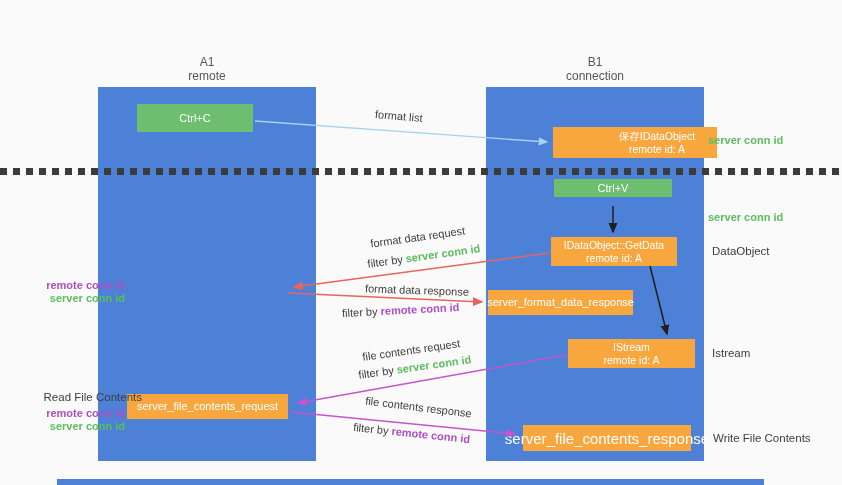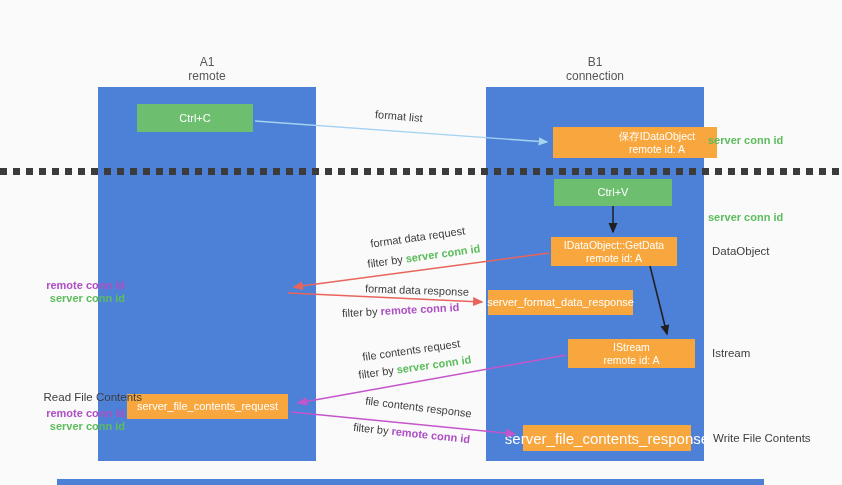--- a/index.html
+++ b/index.html
@@ -77,21 +77,21 @@
 
   <div class="node green-node" style="left:137px;top:104px;width:116px;height:28px;">
     <span>Ctrl+C</span>
   </div>
 
   <div class="node orange-node" style="left:553px;top:127px;width:120px;height:31px;padding-left:44px;">
     <span>保存IDataObject</span>
     <span>remote id: A</span>
   </div>
 
-  <div class="node green-node" style="left:554px;top:179px;width:118px;height:27px;">
+  <div class="node green-node" style="left:554px;top:179px;width:118px;height:18px;">
     <span>Ctrl+V</span>
   </div>
 
   <div class="node orange-node" style="left:551px;top:237px;width:126px;height:29px;">
     <span>IDataObject::GetData</span>
     <span>remote id: A</span>
   </div>
 
 
   <div class="node orange-node" style="left:488px;top:290px;width:145px;height:25px;font-size:11px;">

